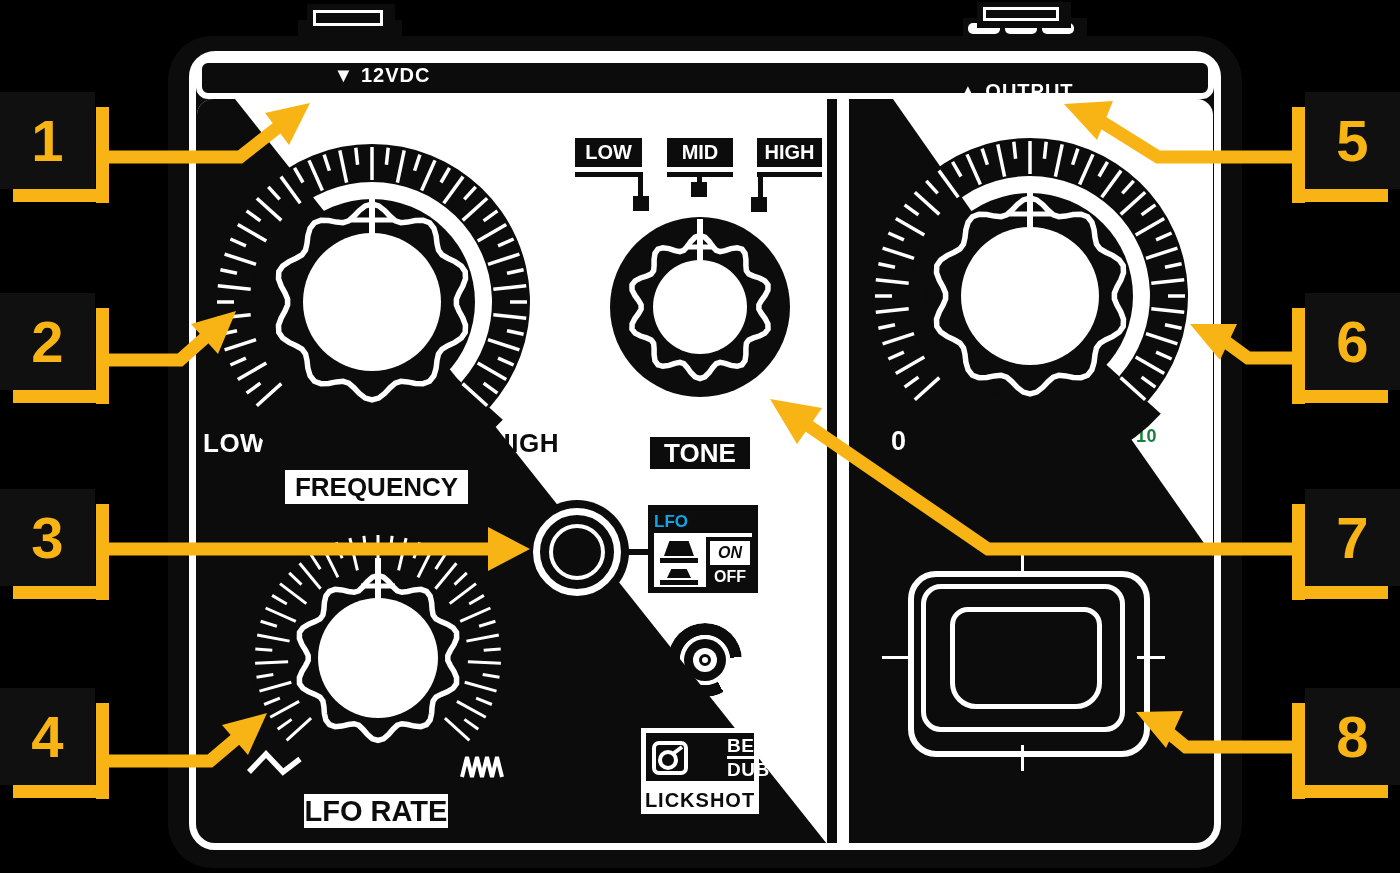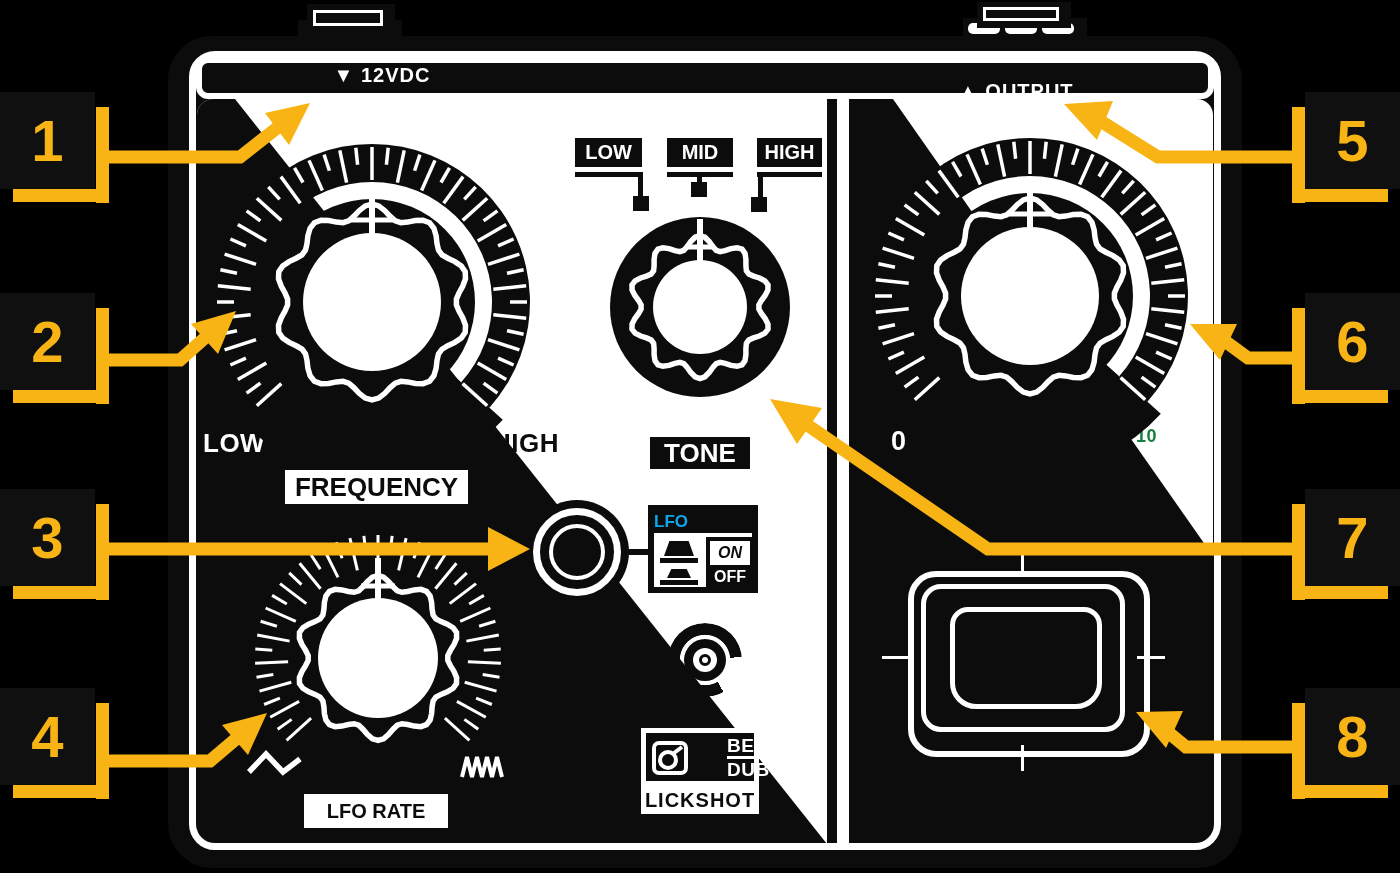--- a/index.html
+++ b/index.html
@@ -255,21 +255,21 @@
       <circle cx="0" cy="0" r="60" fill="#fff"></circle>
       <line x1="0" y1="-100" x2="0" y2="-48" stroke="#fff" stroke-width="6"></line>
       <line x1="-17" y1="-72" x2="17" y2="-72" stroke="#fff" stroke-width="5"></line>
     </svg>
   <svg class="abs" style="left:246px;top:746px;z-index:12;" width="58" height="34">
     <polyline points="3,26 20,8 37,26 54,13" fill="none" stroke="#fff" stroke-width="5.5"></polyline>
   </svg>
   <svg class="abs" style="left:460px;top:750px;z-index:12;" width="46" height="34">
     <polyline points="2,27 7,7 12,27 17,7 22,27 27,7 32,27 37,7 42,27" fill="none" stroke="#fff" stroke-width="4"></polyline>
   </svg>
-  <div class="box-label wht-box" style="left:304px;top:794px;width:144px;height:34px;font-size:20px;line-height:34px;">LFO RATE</div>
+  <div class="box-label wht-box" style="left:304px;top:794px;width:144px;height:34px;font-size:29px;line-height:34px;">LFO RATE</div>
 
   <svg class="knob" style="left:840px;top:106px;" width="380" height="380" viewBox="-190 -190 380 380">
       <path d="M -117.4,105.7 A 158 158 0 1 1 117.4,105.7 L 89.2,80.3 A 120 120 0 1 0 -89.2,80.3 Z" fill="#0C0C0C"></path>
       <path d="M 72.8,65.6 L 130.8,117.8 A 176 176 0 0 1 77.2,158.2 L 43,88.1 A 98 98 0 0 0 72.8,65.6 Z" fill="#0C0C0C"></path>
       <path d="M -72.8,65.6 L -130.8,117.8 A 176 176 0 0 0 -77.2,158.2 L -43,88.1 A 98 98 0 0 1 -72.8,65.6 Z" fill="#0C0C0C"></path>
       <line x1="-115.2" y1="103.7" x2="-90.7" y2="81.6" stroke="#fff" stroke-width="3.5"></line>
       <line x1="-125.4" y1="91.1" x2="-111.6" y2="81.1" stroke="#fff" stroke-width="3.5"></line>
       <line x1="-134.2" y1="77.5" x2="-105.7" y2="61" stroke="#fff" stroke-width="3.5"></line>
       <line x1="-141.6" y1="63" x2="-126.1" y2="56.1" stroke="#fff" stroke-width="3.5"></line>
       <line x1="-147.4" y1="47.9" x2="-116" y2="37.7" stroke="#fff" stroke-width="3.5"></line>

